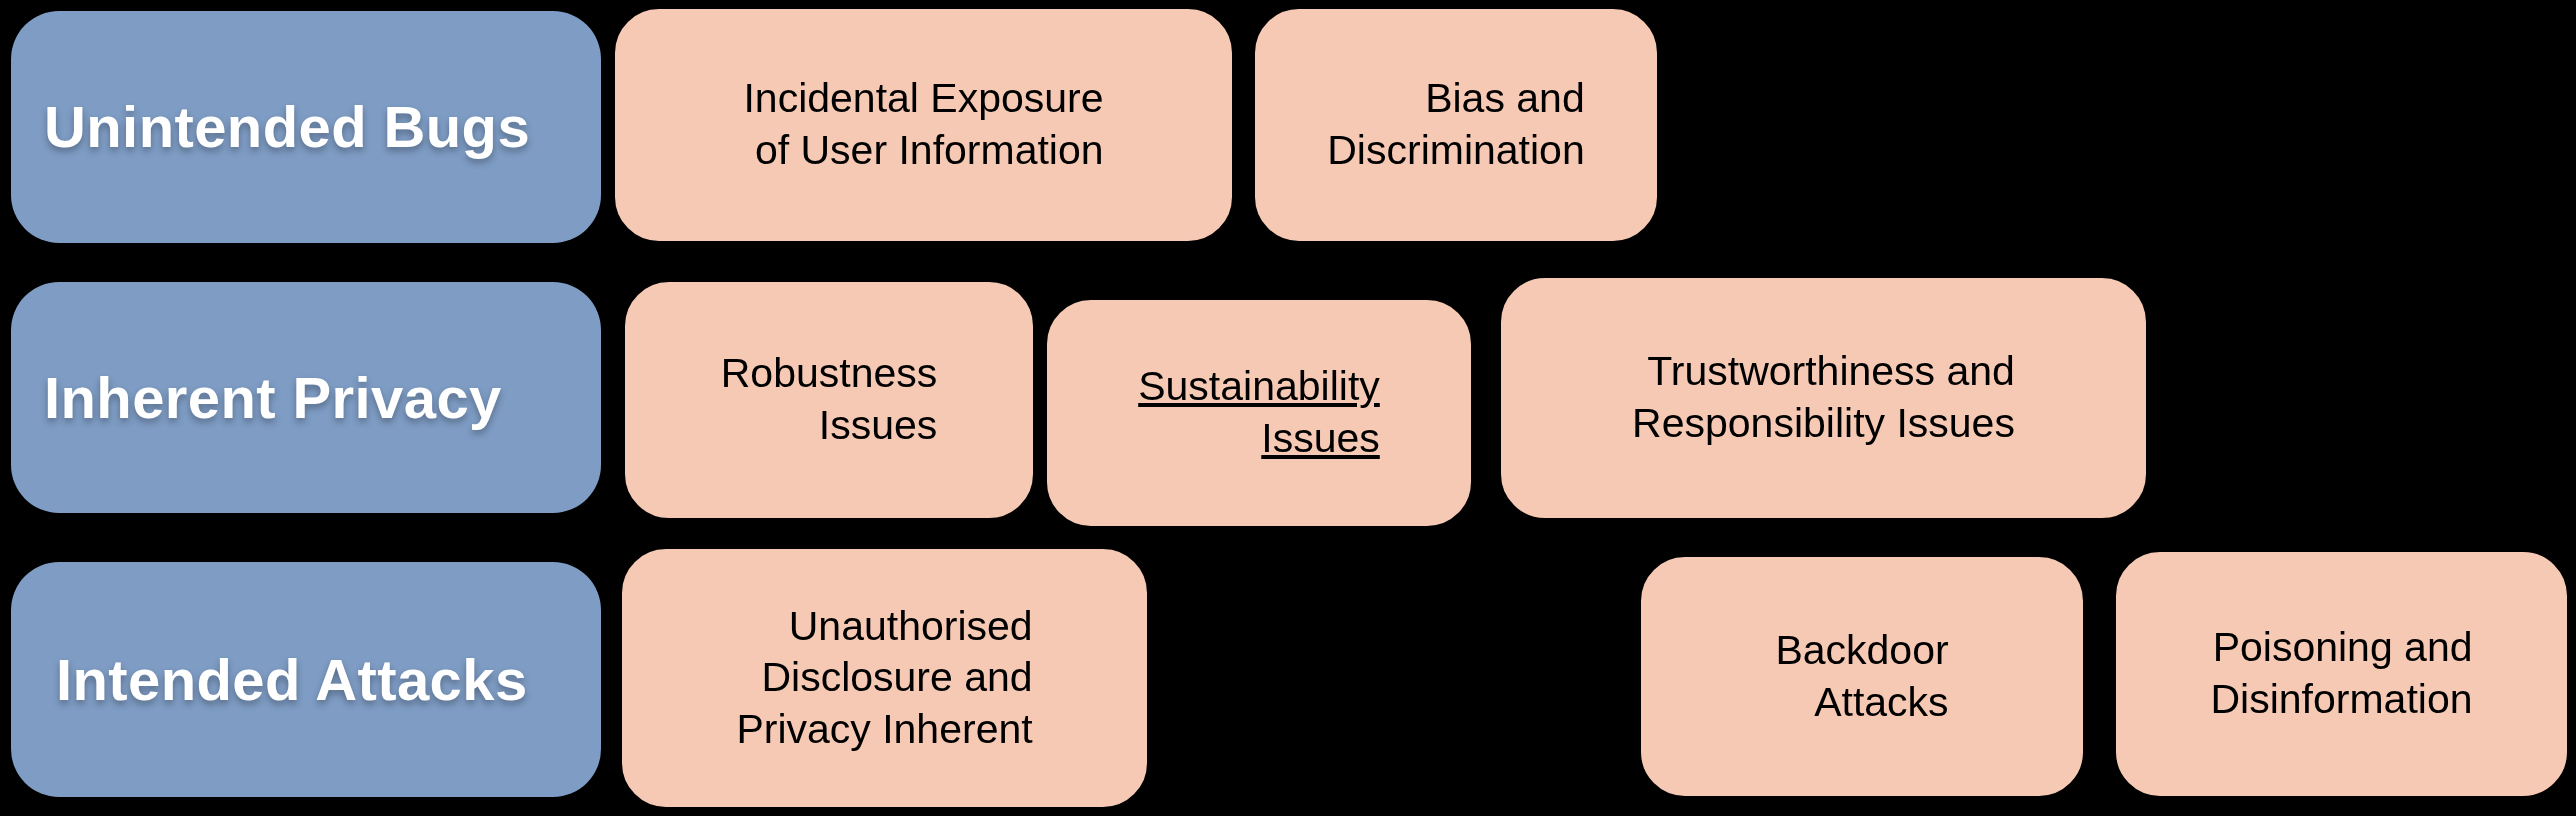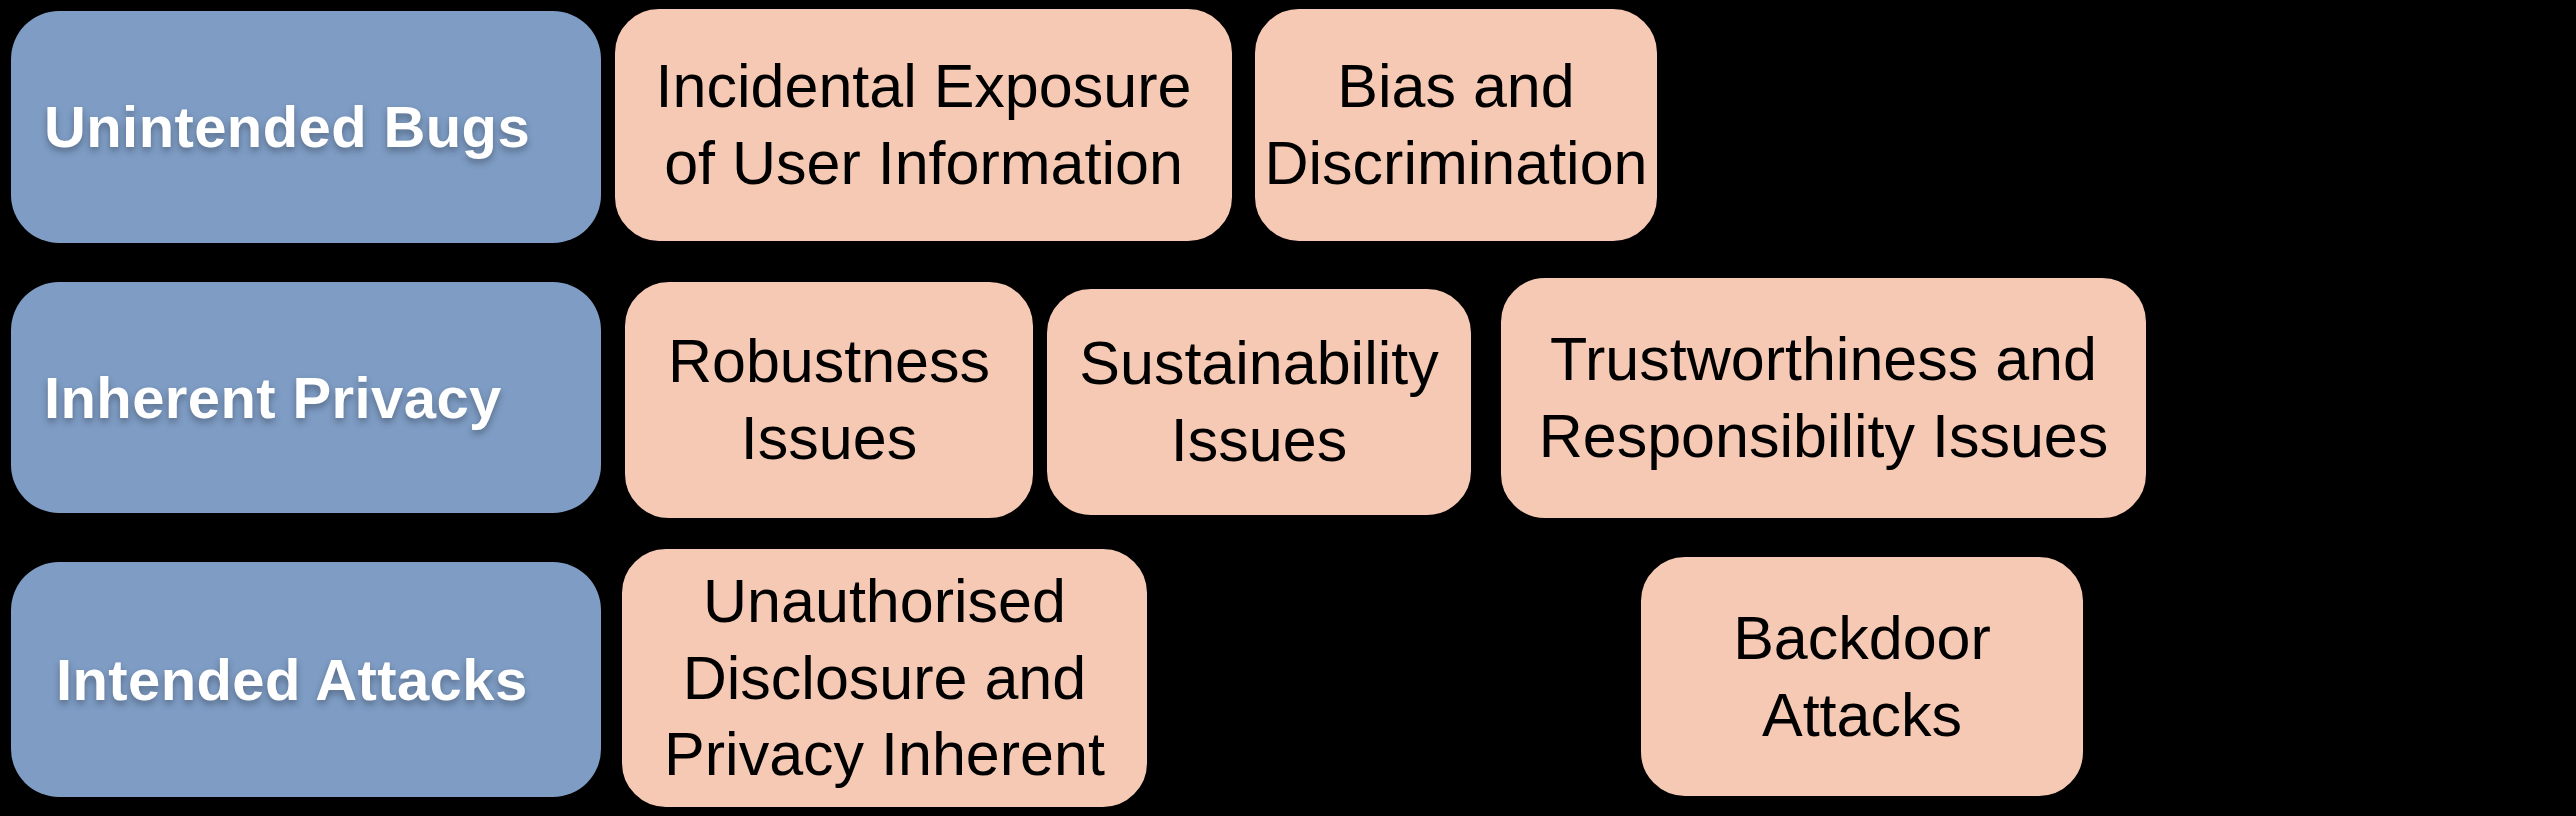--- a/index.html
+++ b/index.html
@@ -36,23 +36,23 @@
     text-shadow: 0 3.9px 7px rgba(0,0,0,0.30);
     white-space: pre-line;
   }
   .item {
     background: var(--item-fill, #F6C9B4);
     border: 4.7px solid var(--item-border, #000000);
     justify-content: center;
   }
   .item-label {
     color: var(--item-text, #000000);
-    font-size: 61px;
+    font-size: 41px;
     line-height: 1.26;
-    text-align: center;
+    text-align: right;
     white-space: pre-line;
   }
 </style>
 </head>
 <body>
 
 <div id="canvas">
 
   <div class="box cat" style="left:11px; top:11px; width:590px; height:232px;">
     <span class="cat-label">Unintended Bugs</span>
@@ -66,36 +66,40 @@
 Discrimination</span>
   </div>
 
   <div class="box cat" style="left:11px; top:282px; width:590px; height:231px;">
     <span class="cat-label">Inherent Privacy</span>
   </div>
   <div class="box item" style="left:621px; top:278px; width:416px; height:244px;">
     <span class="item-label">Robustness
 Issues</span>
   </div>
-  <div class="box item" style="left:1043px; top:285px; width:432px; height:234px;">
+  <div class="box item" style="left:1043px; top:296px; width:432px; height:234px;text-decoration:underline;">
     <span class="item-label">Sustainability
 Issues</span>
   </div>
   <div class="box item" style="left:1497px; top:274px; width:653px; height:248px;">
     <span class="item-label">Trustworthiness and
 Responsibility Issues</span>
   </div>
 
   <div class="box cat" style="left:11px; top:562px; width:590px; height:235px;padding-left:12px;">
     <span class="cat-label">Intended Attacks</span>
   </div>
   <div class="box item" style="left:618px; top:545px; width:533px; height:266px;">
     <span class="item-label">Unauthorised
 Disclosure and
 Privacy Inherent</span>
   </div>
   <div class="box item" style="left:1637px; top:553px; width:450px; height:247px;">
     <span class="item-label">Backdoor
 Attacks</span>
   </div>
+  <div class="box item" style="left:2112px; top:548px; width:459px; height:252px;">
+    <span class="item-label">Poisoning and
+Disinformation</span>
+  </div>
 
 </div>
 
 
 </body></html>

